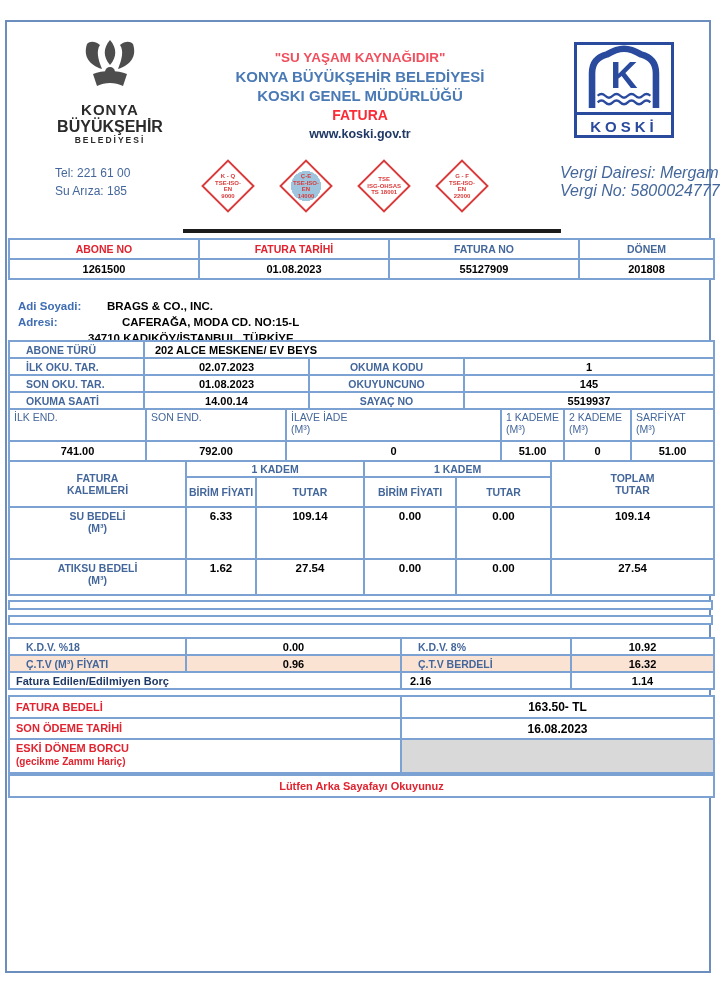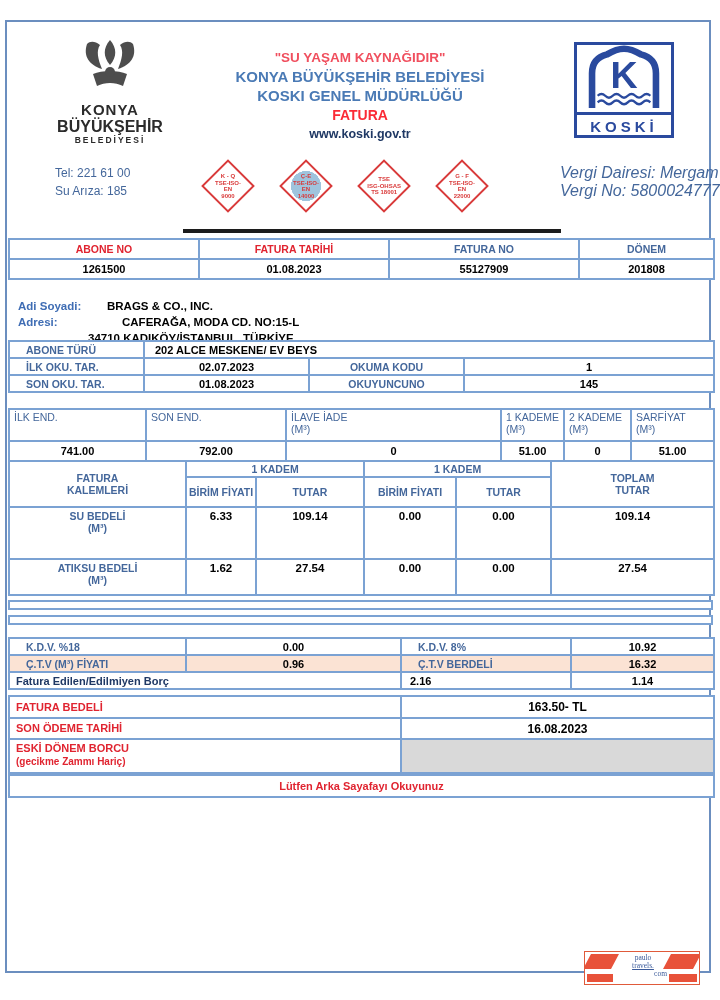--- a/index.html
+++ b/index.html
@@ -222,20 +222,26 @@
       <td class="val">02.07.2023</td>
       <td class="lbl" style="text-align:center;">OKUMA KODU</td>
       <td class="val">1</td>
     </tr>
     <tr>
       <td class="lbl lbl-left">SON OKU. TAR.</td>
       <td class="val">01.08.2023</td>
       <td class="lbl" style="text-align:center;">OKUYUNCUNO</td>
       <td class="val">145</td>
     </tr>
+    <tr>
+      <td class="lbl lbl-left">OKUMA SAATİ</td>
+      <td class="val">14.00.14</td>
+      <td class="lbl" style="text-align:center;">SAYAÇ NO</td>
+      <td class="val">5519937</td>
+    </tr>
   </tbody>
     </table>
 
   <table id="tableC">
     <colgroup>
         <col style="width:137px">
         <col style="width:140px">
         <col style="width:215px">
         <col style="width:63px">
         <col style="width:67px">
@@ -391,24 +397,13 @@
     <colgroup>
         <col style="width:705px">
       </colgroup>
     <tbody>
         <tr>
       <td>Lütfen Arka Sayafayı  Okuyunuz</td>
     </tr>
   </tbody>
     </table>
 
-  <div class="watermark">
-    <div class="wm-shape wm-a"></div>
-    <div class="wm-shape wm-b"></div>
-    <div class="wm-shape wm-c"></div>
-    <div class="wm-shape wm-d"></div>
-    <div class="wm-text">
-      <div>paulo</div>
-      <div style="text-decoration:underline;">travels.</div>
-      <div style="text-align:right;">com</div>
-    </div>
-  </div>
 </div>
 
 </body></html>

